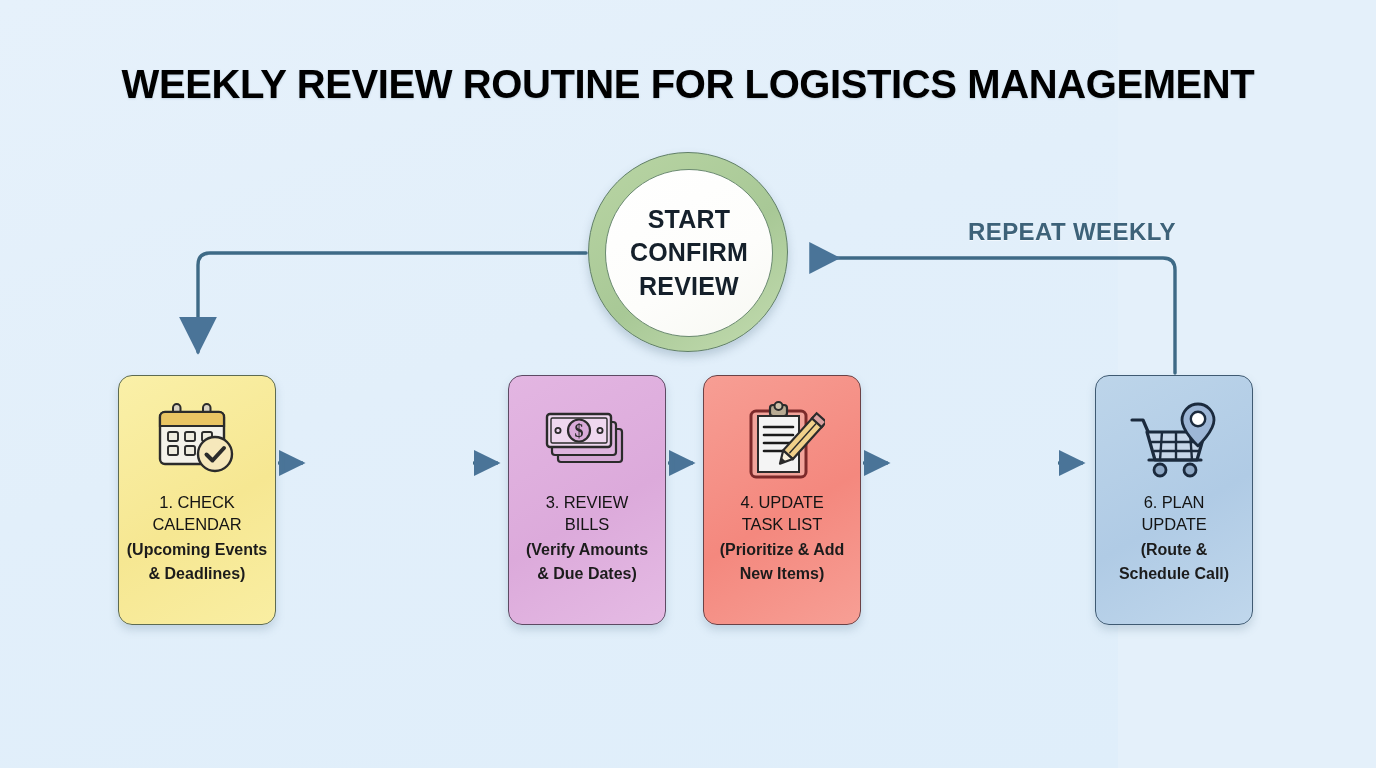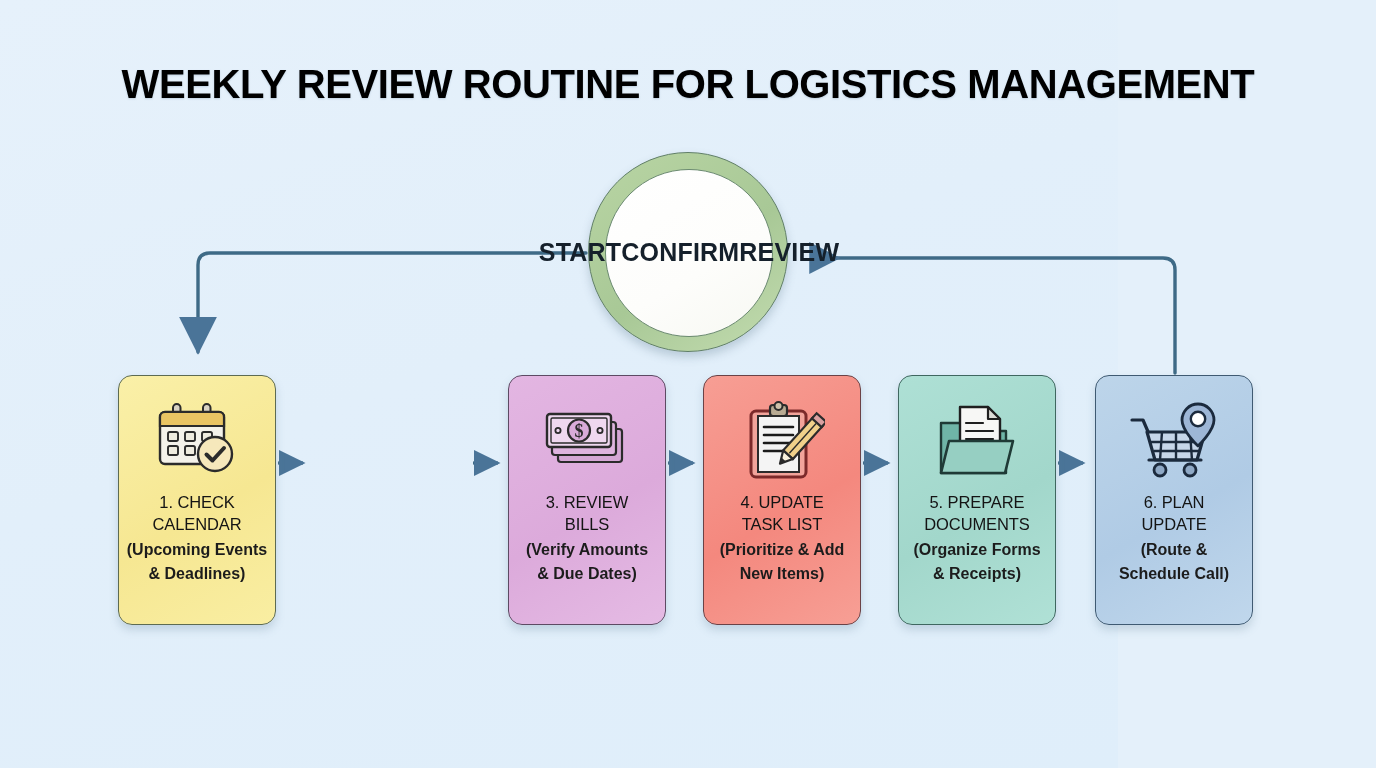--- a/index.html
+++ b/index.html
@@ -53,21 +53,21 @@
     position: absolute;
     left: 16px;
     top: 16px;
     width: 168px;
     height: 168px;
     border-radius: 50%;
     background: linear-gradient(150deg, #ffffff 0%, #fdfdfb 60%, #f7f8f2 100%);
     border: 1.3px solid #6b8a71;
     box-sizing: border-box;
     display: flex;
-    flex-direction: row;
+    flex-direction: column;
     align-items: center;
     justify-content: center;
   }
   #start-inner .sline {
     font-size: 25px;
     font-weight: bold;
     color: #15202b;
     line-height: 1.34;
     letter-spacing: 0.2px;
   }
@@ -168,20 +168,21 @@
   </svg>
 
   <div id="start-node">
     <div id="start-inner">
       <div class="sline">START</div>
       <div class="sline">CONFIRM</div>
       <div class="sline">REVIEW</div>
     </div>
   </div>
 
+  <div id="repeat-label">REPEAT WEEKLY</div>
 
   <div class="card" style="left:118px; background:linear-gradient(150deg,#faf0a8 0%,#f6e792 55%,#f9eea2 100%); border:1.7px solid #5d6b52;">
     <div class="card-icon">
       <svg width="90" height="82" viewBox="0 0 90 82" xmlns="http://www.w3.org/2000/svg">
 
         <rect x="21" y="4" width="7.5" height="17" rx="3.7" fill="#d9d3c4" stroke="#2b2b2b" stroke-width="2"></rect>
         <rect x="51" y="4" width="7.5" height="17" rx="3.7" fill="#d9d3c4" stroke="#2b2b2b" stroke-width="2"></rect>
 
         <rect x="8" y="12" width="64" height="52" rx="5" fill="#f4f2ea" stroke="#2b2b2b" stroke-width="2.4"></rect>
         <path d="M8 17 a5 5 0 0 1 5 -5 h54 a5 5 0 0 1 5 5 v9 h-64 z" fill="#e9c463" stroke="#2b2b2b" stroke-width="2.2"></path>
@@ -243,41 +244,20 @@
           <rect x="52" y="8" width="13" height="7" fill="#d9a0a0" stroke="#2b2b2b" stroke-width="2.2"></rect>
         </g>
       </svg>
     </div>
     <div class="card-title">4. UPDATE</div>
     <div class="card-title">TASK LIST</div>
     <div class="card-sub">(Prioritize &amp; Add</div>
     <div class="card-sub">New Items)</div>
   </div>
 
-  <div class="card" style="left:898px; background:linear-gradient(150deg,#aee0d5 0%,#a2d7cb 55%,#b0e1d6 100%); border:1.7px solid #3f6760;">
-    <div class="card-icon">
-      <svg width="88" height="80" viewBox="0 0 88 80" xmlns="http://www.w3.org/2000/svg">
-
-        <path d="M8 22 h22 l7 8 h36 v42 h-65 z" fill="#6fb5a7" stroke="#1f3a36" stroke-width="2.4" stroke-linejoin="round"></path>
-
-        <path d="M27 6 h28 l12 12 v40 h-40 z" fill="#f7f7f5" stroke="#1f1f1f" stroke-width="2.4" stroke-linejoin="round"></path>
-        <path d="M55 6 v12 h12 z" fill="#dcdcd6" stroke="#1f1f1f" stroke-width="2.2" stroke-linejoin="round"></path>
-        <line x1="33" y1="22" x2="50" y2="22" stroke="#1f1f1f" stroke-width="2.2" stroke-linecap="round"></line>
-        <line x1="33" y1="30" x2="60" y2="30" stroke="#1f1f1f" stroke-width="2.2" stroke-linecap="round"></line>
-        <line x1="33" y1="38" x2="60" y2="38" stroke="#1f1f1f" stroke-width="2.2" stroke-linecap="round"></line>
-        <line x1="33" y1="46" x2="60" y2="46" stroke="#1f1f1f" stroke-width="2.2" stroke-linecap="round"></line>
-
-        <path d="M8 72 L16 40 h64 L72 72 z" fill="#96cfc2" stroke="#1f3a36" stroke-width="2.6" stroke-linejoin="round"></path>
-      </svg>
-    </div>
-    <div class="card-title">5. PREPARE</div>
-    <div class="card-title">DOCUMENTS</div>
-    <div class="card-sub">(Organize Forms</div>
-    <div class="card-sub">&amp; Receipts)</div>
-  </div>
 
   <div class="card" style="left:1095px; background:linear-gradient(150deg,#bdd5ea 0%,#b0cbe5 55%,#c0d7ec 100%); border:1.7px solid #3f5a72;">
     <div class="card-icon">
       <svg width="92" height="82" viewBox="0 0 92 82" xmlns="http://www.w3.org/2000/svg">
 
         <path d="M4 20 h11 l6 14" fill="none" stroke="#1b2a3d" stroke-width="3.2" stroke-linecap="round" stroke-linejoin="round"></path>
 
         <path d="M19 32 h58 l-8 28 h-42 z" fill="#c6d6e9" stroke="#1b2a3d" stroke-width="3.2" stroke-linejoin="round"></path>
         <line x1="23" y1="42" x2="74" y2="42" stroke="#1b2a3d" stroke-width="2.4"></line>
         <line x1="26" y1="51" x2="71" y2="51" stroke="#1b2a3d" stroke-width="2.4"></line>

